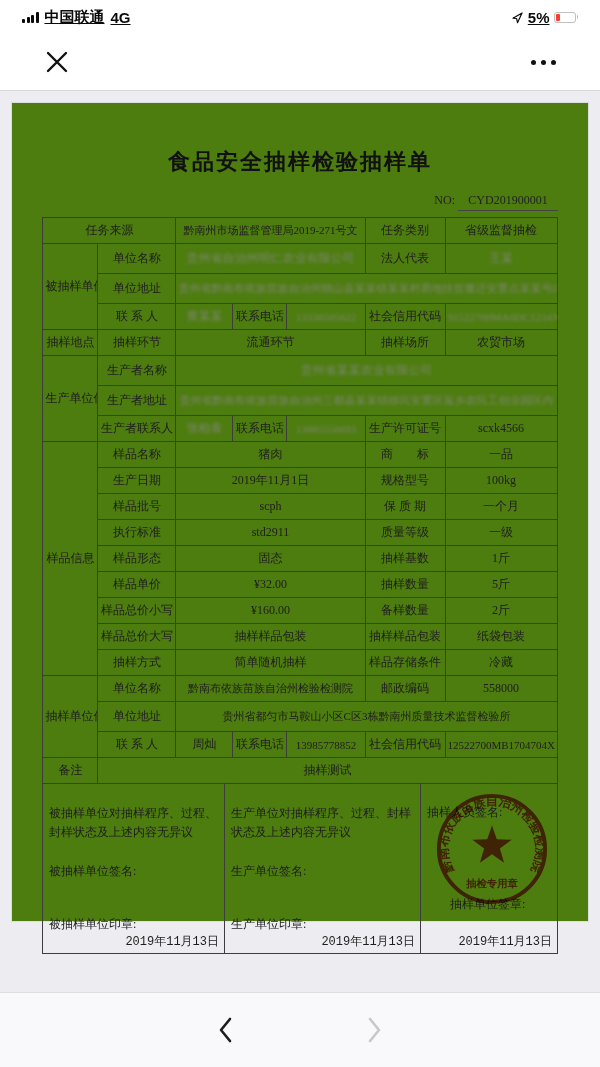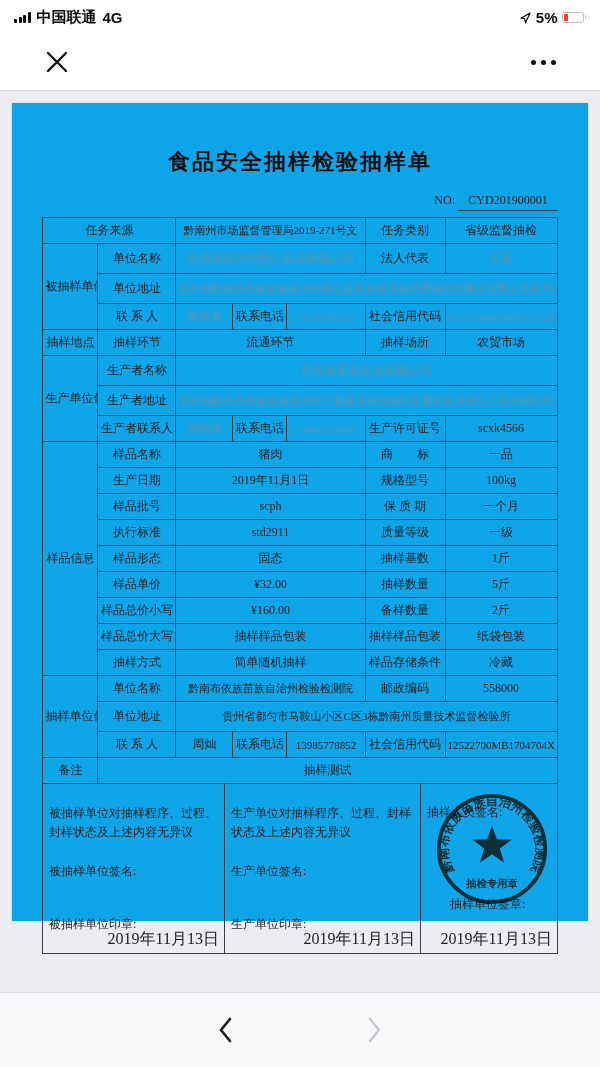--- a/index.html
+++ b/index.html
@@ -1,21 +1,21 @@
 <!DOCTYPE html>
 <html><head>
 <meta charset="utf-8">
 <style>
   html,body{margin:0;padding:0;background:#888;}
   .screen{position:relative;width:600px;height:1067px;margin:0 auto;background:#ececf1;
           font-family:"Liberation Sans","DejaVu Sans",sans-serif;overflow:hidden;}
   
   .status-bar{position:absolute;top:0;left:0;right:0;height:34px;background:#ffffff;
-              display:flex;align-items:center;justify-content:space-between;padding:0 14px;box-sizing:border-box;
-              font-size:15px;font-weight:600;color:#0a0a0a;}
+              display:flex;align-items:center;justify-content:space-between;padding:0 22px;box-sizing:border-box;
+              font-size:15px;font-weight:600;color:#0a0a0a;text-decoration:underline;}
   .sb-left{display:flex;align-items:center;gap:6px;}
   .signal{display:flex;align-items:flex-end;gap:1.5px;height:11px;}
   .signal i{display:block;width:3px;background:#0a0a0a;border-radius:1px;}
   .signal i:nth-child(1){height:4px}.signal i:nth-child(2){height:6px}
   .signal i:nth-child(3){height:8px}.signal i:nth-child(4){height:11px}
   .sb-center{position:absolute;left:0;right:0;text-align:center;pointer-events:none;}
   .sb-right{display:flex;align-items:center;gap:4px;position:relative;z-index:1;}
   .loc-arrow{width:13px;height:13px;}
   .battery{display:flex;align-items:center;}
   .battery-body{position:relative;width:22px;height:11px;border:1px solid #bfbfc4;border-radius:3px;padding:1px;box-sizing:border-box;}
@@ -23,21 +23,21 @@
   .battery-nub{width:1.5px;height:4px;background:#bfbfc4;border-radius:0 2px 2px 0;margin-left:1px;}
   
   .nav-bar{position:absolute;top:34px;left:0;right:0;height:57px;background:#ffffff;
            border-bottom:1px solid #d8d8dc;display:flex;align-items:center;justify-content:space-between;
            padding:0 38px;box-sizing:border-box;}
   .nav-btn{background:none;border:none;padding:6px;cursor:pointer;display:flex;align-items:center;}
   .more-dots{display:flex;gap:5px;}
   .more-dots i{width:5px;height:5px;border-radius:50%;background:#111;display:block;}
   
   .doc-wrap{position:absolute;top:92px;left:0;right:0;bottom:74px;background:#ececf1;}
-  .card{position:absolute;left:11px;top:10px;width:578px;height:820px;background:#0ea5e9;
+  .card{position:absolute;left:11px;top:10px;width:578px;height:820px;background:#4d7c0f;
         border:1px solid #dddde2;box-sizing:border-box;
         font-family:"Liberation Serif","DejaVu Serif",serif;color:#1e1e1e;}
   .doc-title{margin-top:44px;text-align:center;font-size:22px;font-weight:bold;letter-spacing:2px;color:#111;}
   .no-line{margin:16px 30px 4px 0;text-align:right;font-size:12px;color:#222;}
   .no-value{display:inline-block;min-width:92px;text-align:center;border-bottom:1px solid #444;padding:0 4px 2px;}
   table.form{border-collapse:collapse;table-layout:fixed;width:515px;margin:6px auto 0;font-size:12px;}
   table.form td{border:1px solid #3d3d3d;text-align:center;vertical-align:middle;padding:0 2px;overflow:hidden;
                 white-space:nowrap;}
   table.form tr{height:26px;}
   table.form tr.tall{height:30px;}
@@ -45,21 +45,21 @@
   td.addr{font-size:11px;}
   td.small{font-size:11px;margin-left:24px;}
   .redacted{color:#8a8a8a;filter:blur(1.4px);opacity:.8;}
   
   table.sig{border-collapse:collapse;table-layout:fixed;width:515px;margin:-1px auto 0;font-size:12px;}
   table.sig td{border:1px solid #3d3d3d;vertical-align:top;position:relative;height:134px;
                padding:20px 6px;box-sizing:border-box;text-align:left;}
   .statement{line-height:1.55;white-space:normal;}
   .sig-line{margin-top:22px;}
   .seal-line{margin-top:36px;font-family:Liberation Serif, serif;}
-  .sig-date{position:absolute;right:5px;bottom:3px;font-size:16px;}
+  .sig-date{position:absolute;right:5px;bottom:3px;font-size:12px;font-family:Liberation Mono, monospace;}
   .seal-svg{position:absolute;top:6px;right:6px;width:118px;height:118px;opacity:.93;mix-blend-mode:multiply;z-index:2;}
   .sampler-seal-label{position:absolute;left:6px;bottom:40px;margin-left:23px;}
   
   .bottom-bar{position:absolute;left:0;right:0;bottom:0;height:74px;background:#f9f9fb;border-top:1px solid #dfdfe3;
               display:flex;align-items:center;justify-content:center;gap:118px;}
   .chev-btn{background:none;border:none;padding:8px;cursor:pointer;display:flex;}
 </style>
 </head>
 <body>
 

